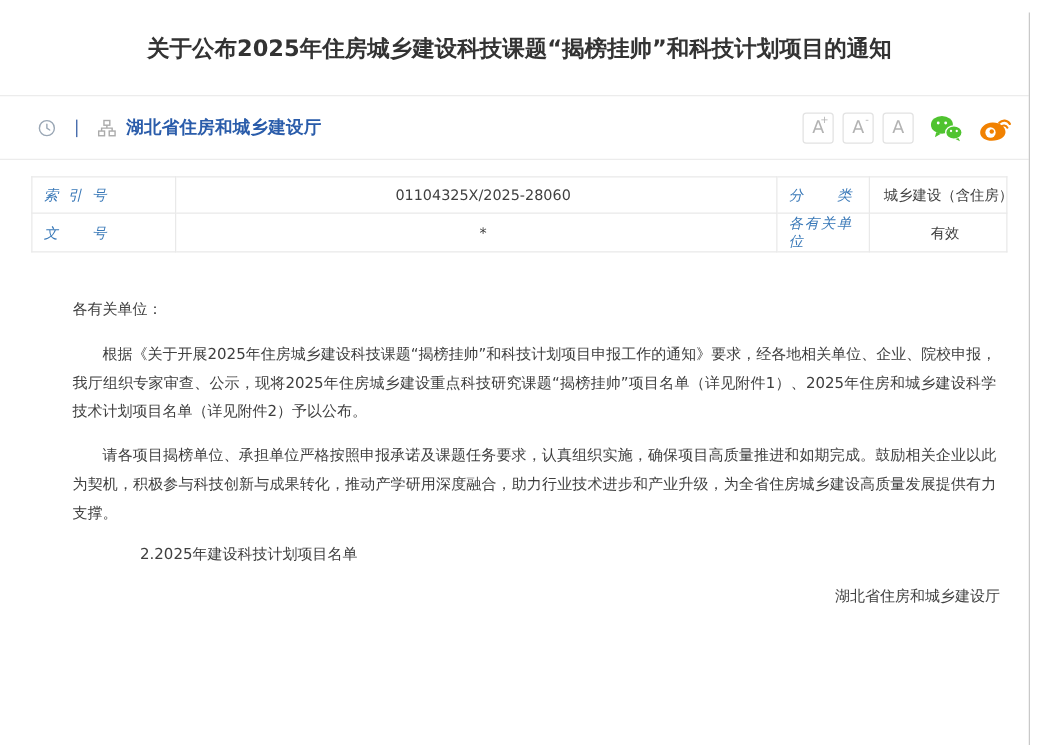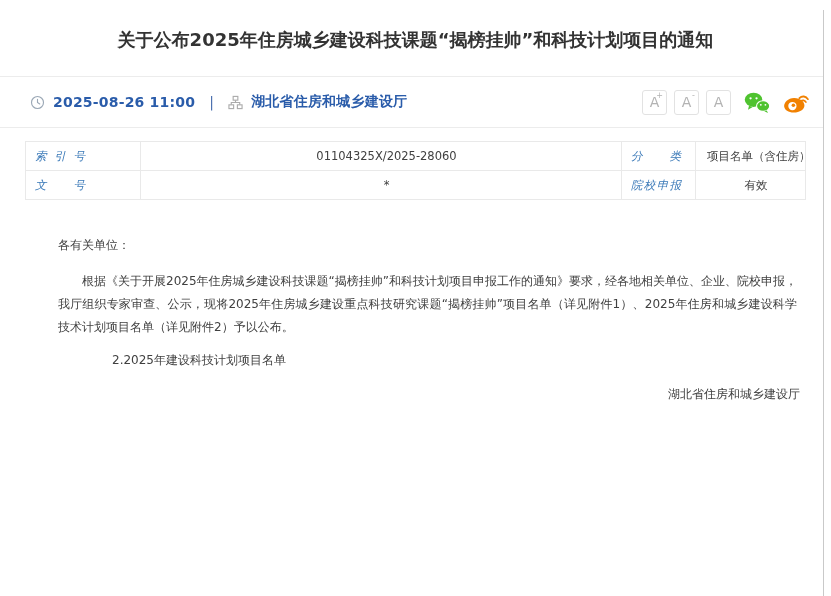--- a/index.html
+++ b/index.html
@@ -75,21 +75,20 @@
 <div class="divider under-title"></div>
 
 <div class="meta-bar">
   <div class="meta-left">
     <span class="icon">
       <svg viewBox="0 0 16 16">
           <circle cx="8" cy="8" r="6.4" fill="none" stroke="#9aa7b5" stroke-width="1.2"></circle>
           <path d="M8 4.6V8l2.4 1.6" fill="none" stroke="#9aa7b5" stroke-width="1.2" stroke-linecap="round"></path>
         </svg>
     </span>
-    <span class="meta-datetime">2025-08-26 11:00</span>
     <span class="meta-sep">|</span>
     <span class="icon">
       <svg viewBox="0 0 16 16" fill="none" stroke="#ababab" stroke-width="1.2">
           <rect x="5.5" y="1.5" width="5" height="4"></rect>
           <rect x="1" y="10.5" width="5" height="4"></rect>
           <rect x="10" y="10.5" width="5" height="4"></rect>
           <path d="M8 5.5V8M3.5 10.5V8h9v2.5"></path>
         </svg>
     </span>
     <span class="meta-source">湖北省住房和城乡建设厅</span>
@@ -123,30 +122,31 @@
 </div>
 
 <div class="divider"></div>
 
 <table class="info-table">
   <tbody>
     <tr>
       <td class="cell-label col-l1"><span class="jlabel">索引号</span></td>
       <td class="cell-value">01104325X/2025-28060</td>
       <td class="cell-label col-l2"><span class="jlabel">分类</span></td>
-      <td class="cell-value col-v2">项目名单（含住房）</td>
+      <td class="cell-value col-v2">城乡建设（含住房）</td>
     </tr>
     <tr>
       <td class="cell-label"><span class="jlabel">文号</span></td>
       <td class="cell-value">*</td>
-      <td class="cell-label"><span class="jlabel">院校申报</span></td>
+      <td class="cell-label"><span class="jlabel">各有关单位</span></td>
       <td class="cell-value">有效</td>
     </tr>
   </tbody>
 </table>
 
 <div class="doc-body">
   <p class="salutation">各有关单位：</p>
   <p class="para">根据《关于开展2025年住房城乡建设科技课题“揭榜挂帅”和科技计划项目申报工作的通知》要求，经各地相关单位、企业、院校申报，我厅组织专家审查、公示，现将2025年住房城乡建设重点科技研究课题“揭榜挂帅”项目名单（详见附件1）、2025年住房和城乡建设科学技术计划项目名单（详见附件2）予以公布。</p>
+  <p class="para second">请各项目揭榜单位、承担单位严格按照申报承诺及课题任务要求，认真组织实施，确保项目高质量推进和如期完成。鼓励相关企业以此为契机，积极参与科技创新与成果转化，推动产学研用深度融合，助力行业技术进步和产业升级，为全省住房城乡建设高质量发展提供有力支撑。</p>
   <p class="attachment-line2">2.2025年建设科技计划项目名单</p>
   <p class="sign-line signer">湖北省住房和城乡建设厅</p>
 
 </div>
 
 </body></html>

